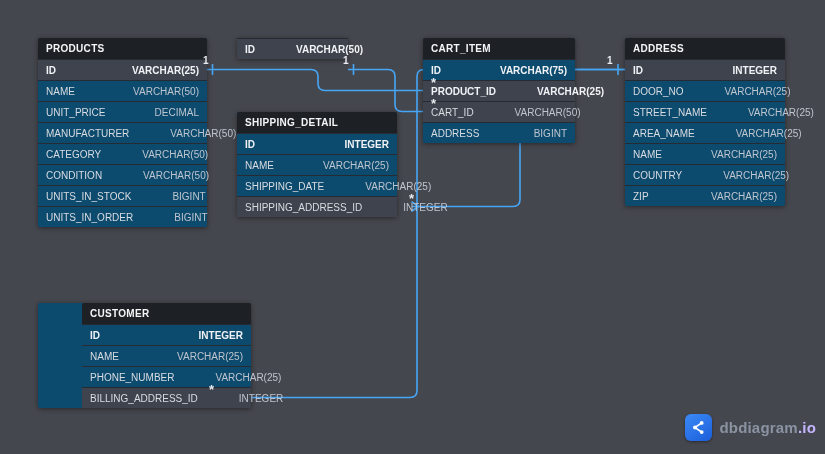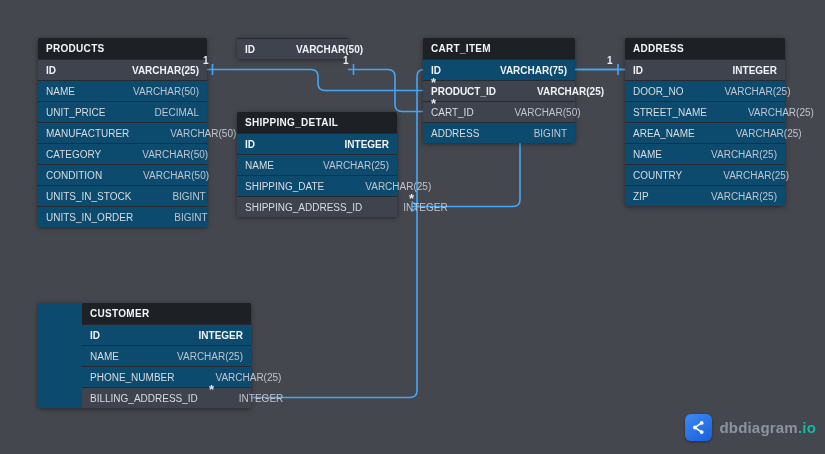--- a/index.html
+++ b/index.html
@@ -45,21 +45,21 @@
     display:flex;align-items:center;gap:7px;
     text-decoration:none;cursor:pointer;
   }
   .logo-icon{
     width:27px;height:27px;border-radius:6px;
     background:linear-gradient(145deg,#3b8af7,#1b5ed9);
     display:flex;align-items:center;justify-content:center;
     box-shadow:0 1px 3px rgba(0,0,0,.4);
   }
   .logo-text{font-size:15px;font-weight:bold;color:#8b93a2;letter-spacing:.2px;}
-  .logo-text .tld{color:#14b8a6;}
+  .logo-text .tld{color:#c4b5fd;}
 </style>
 </head>
 <body>
 
 <div id="canvas">
   <svg id="rel-svg" width="825" height="454">
       <path d="M207 69.5 H311 Q318 69.5 318 76.5 V83.5 Q318 90.5 325 90.5 H443" fill="none" stroke="#46a6f5" stroke-width="1.6"></path>
       <line x1="212.5" x2="212.5" y1="64" y2="75" stroke="#46a6f5" stroke-width="1.6"></line>
       <polyline points="443,86 436.5,90.5 443,95" fill="none" stroke="#46a6f5" stroke-width="1.6" stroke-linecap="round"></polyline>
       <path d="M348 69.5 H388 Q395 69.5 395 76.5 V104.5 Q395 111.5 402 111.5 H443" fill="none" stroke="#46a6f5" stroke-width="1.6"></path>

